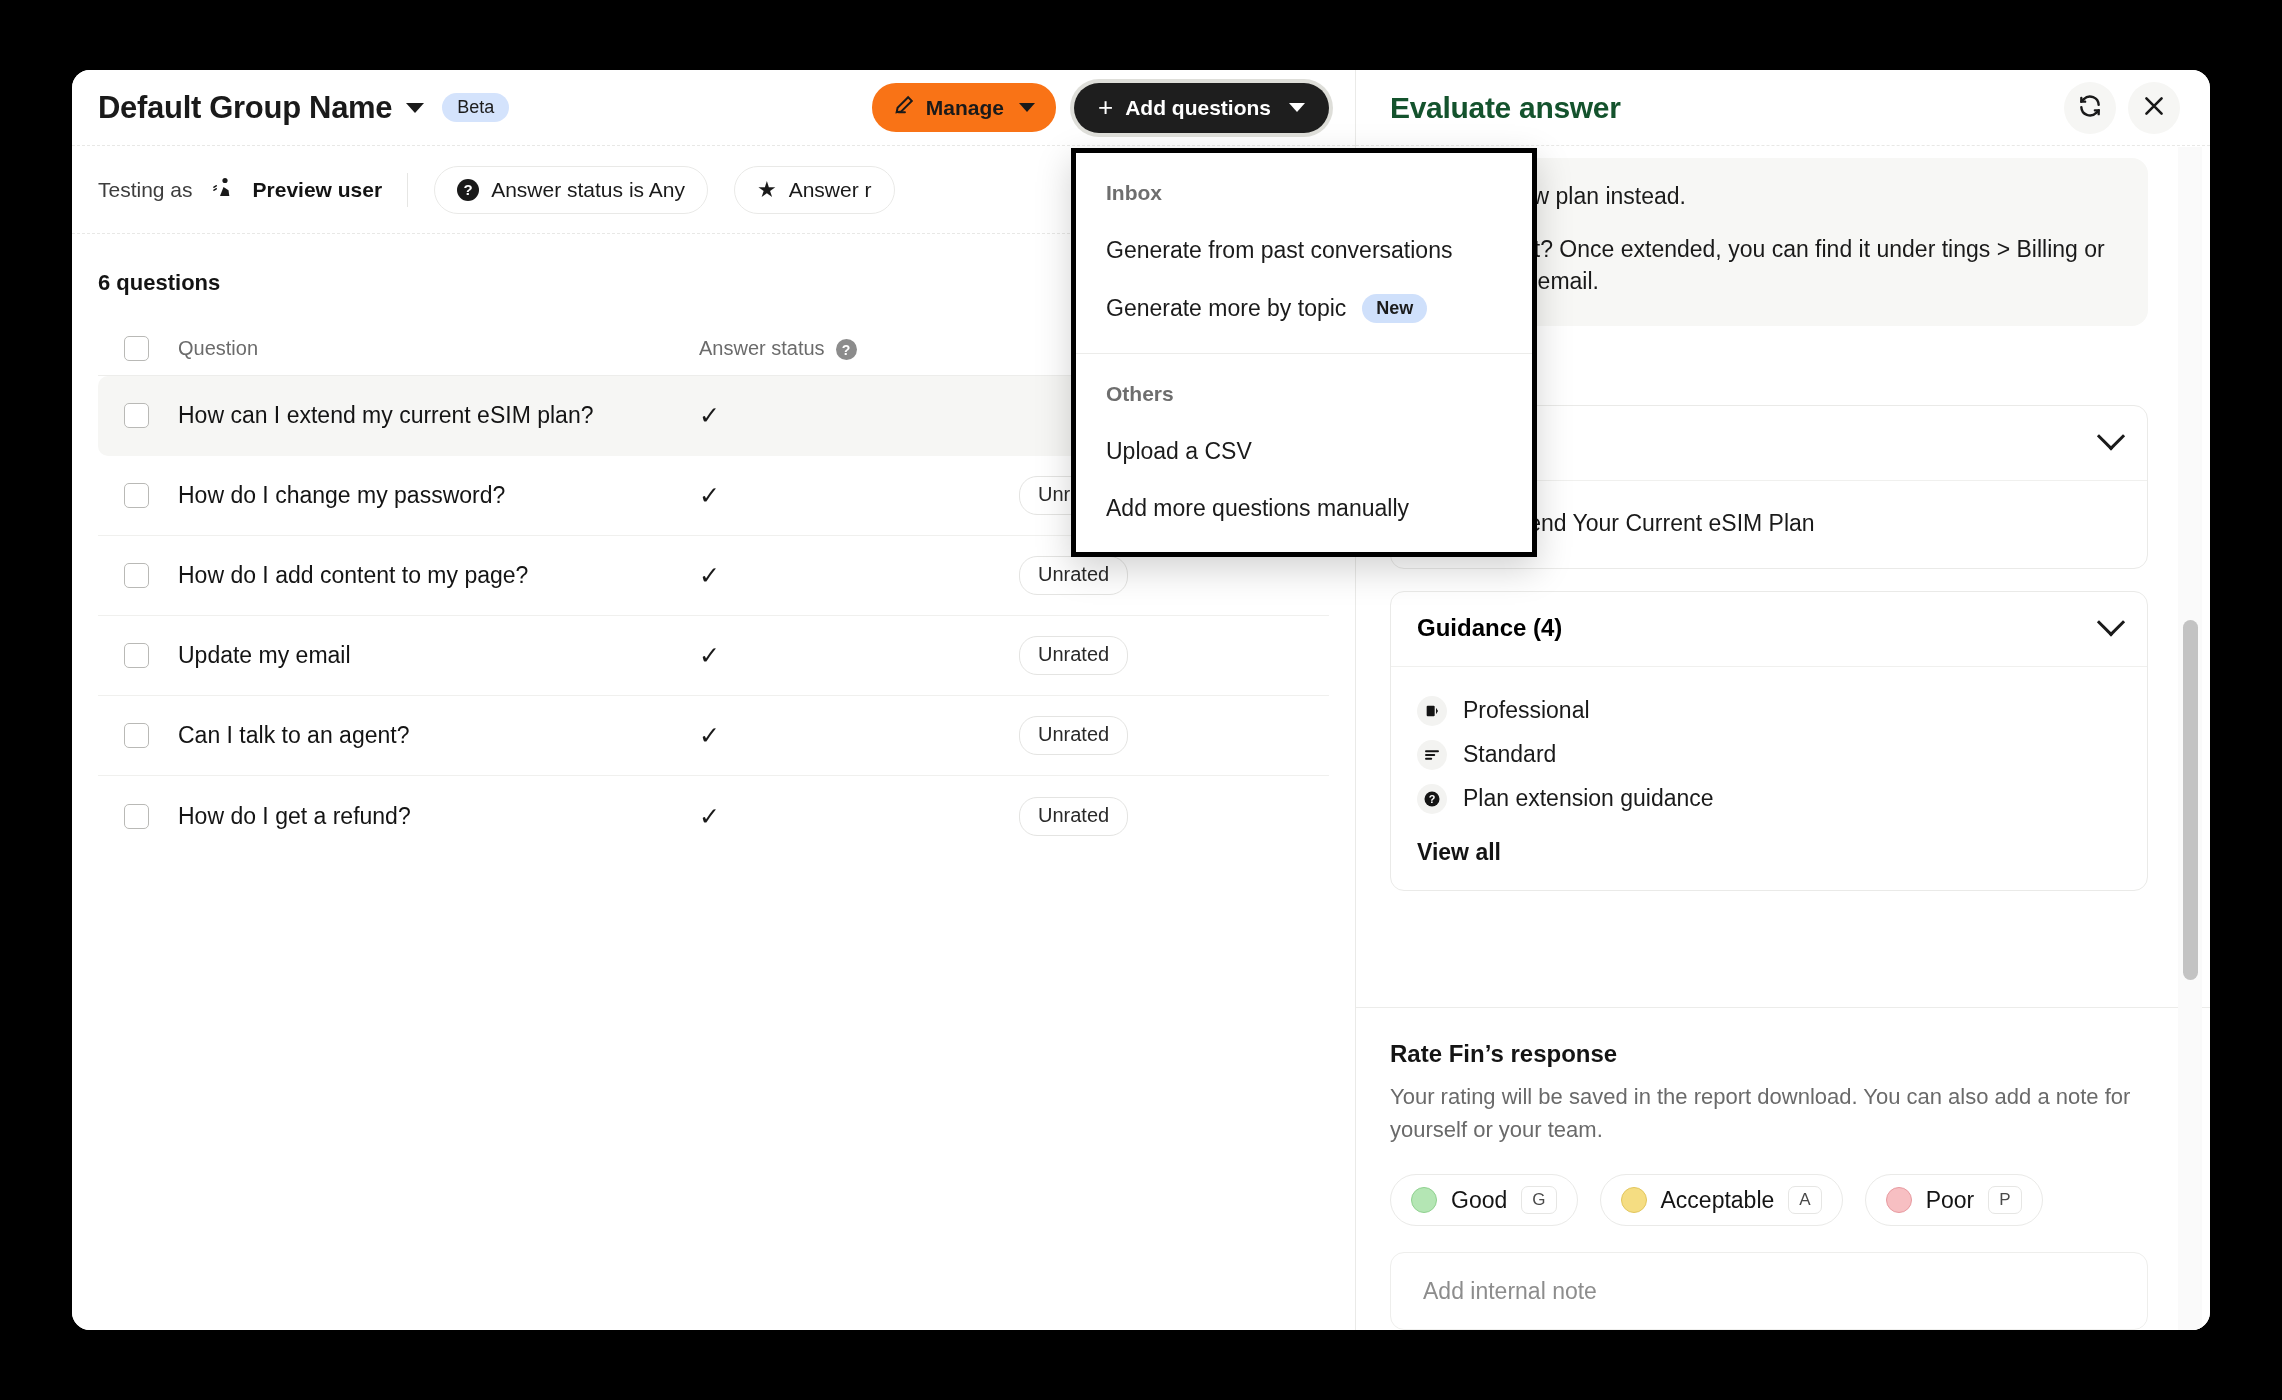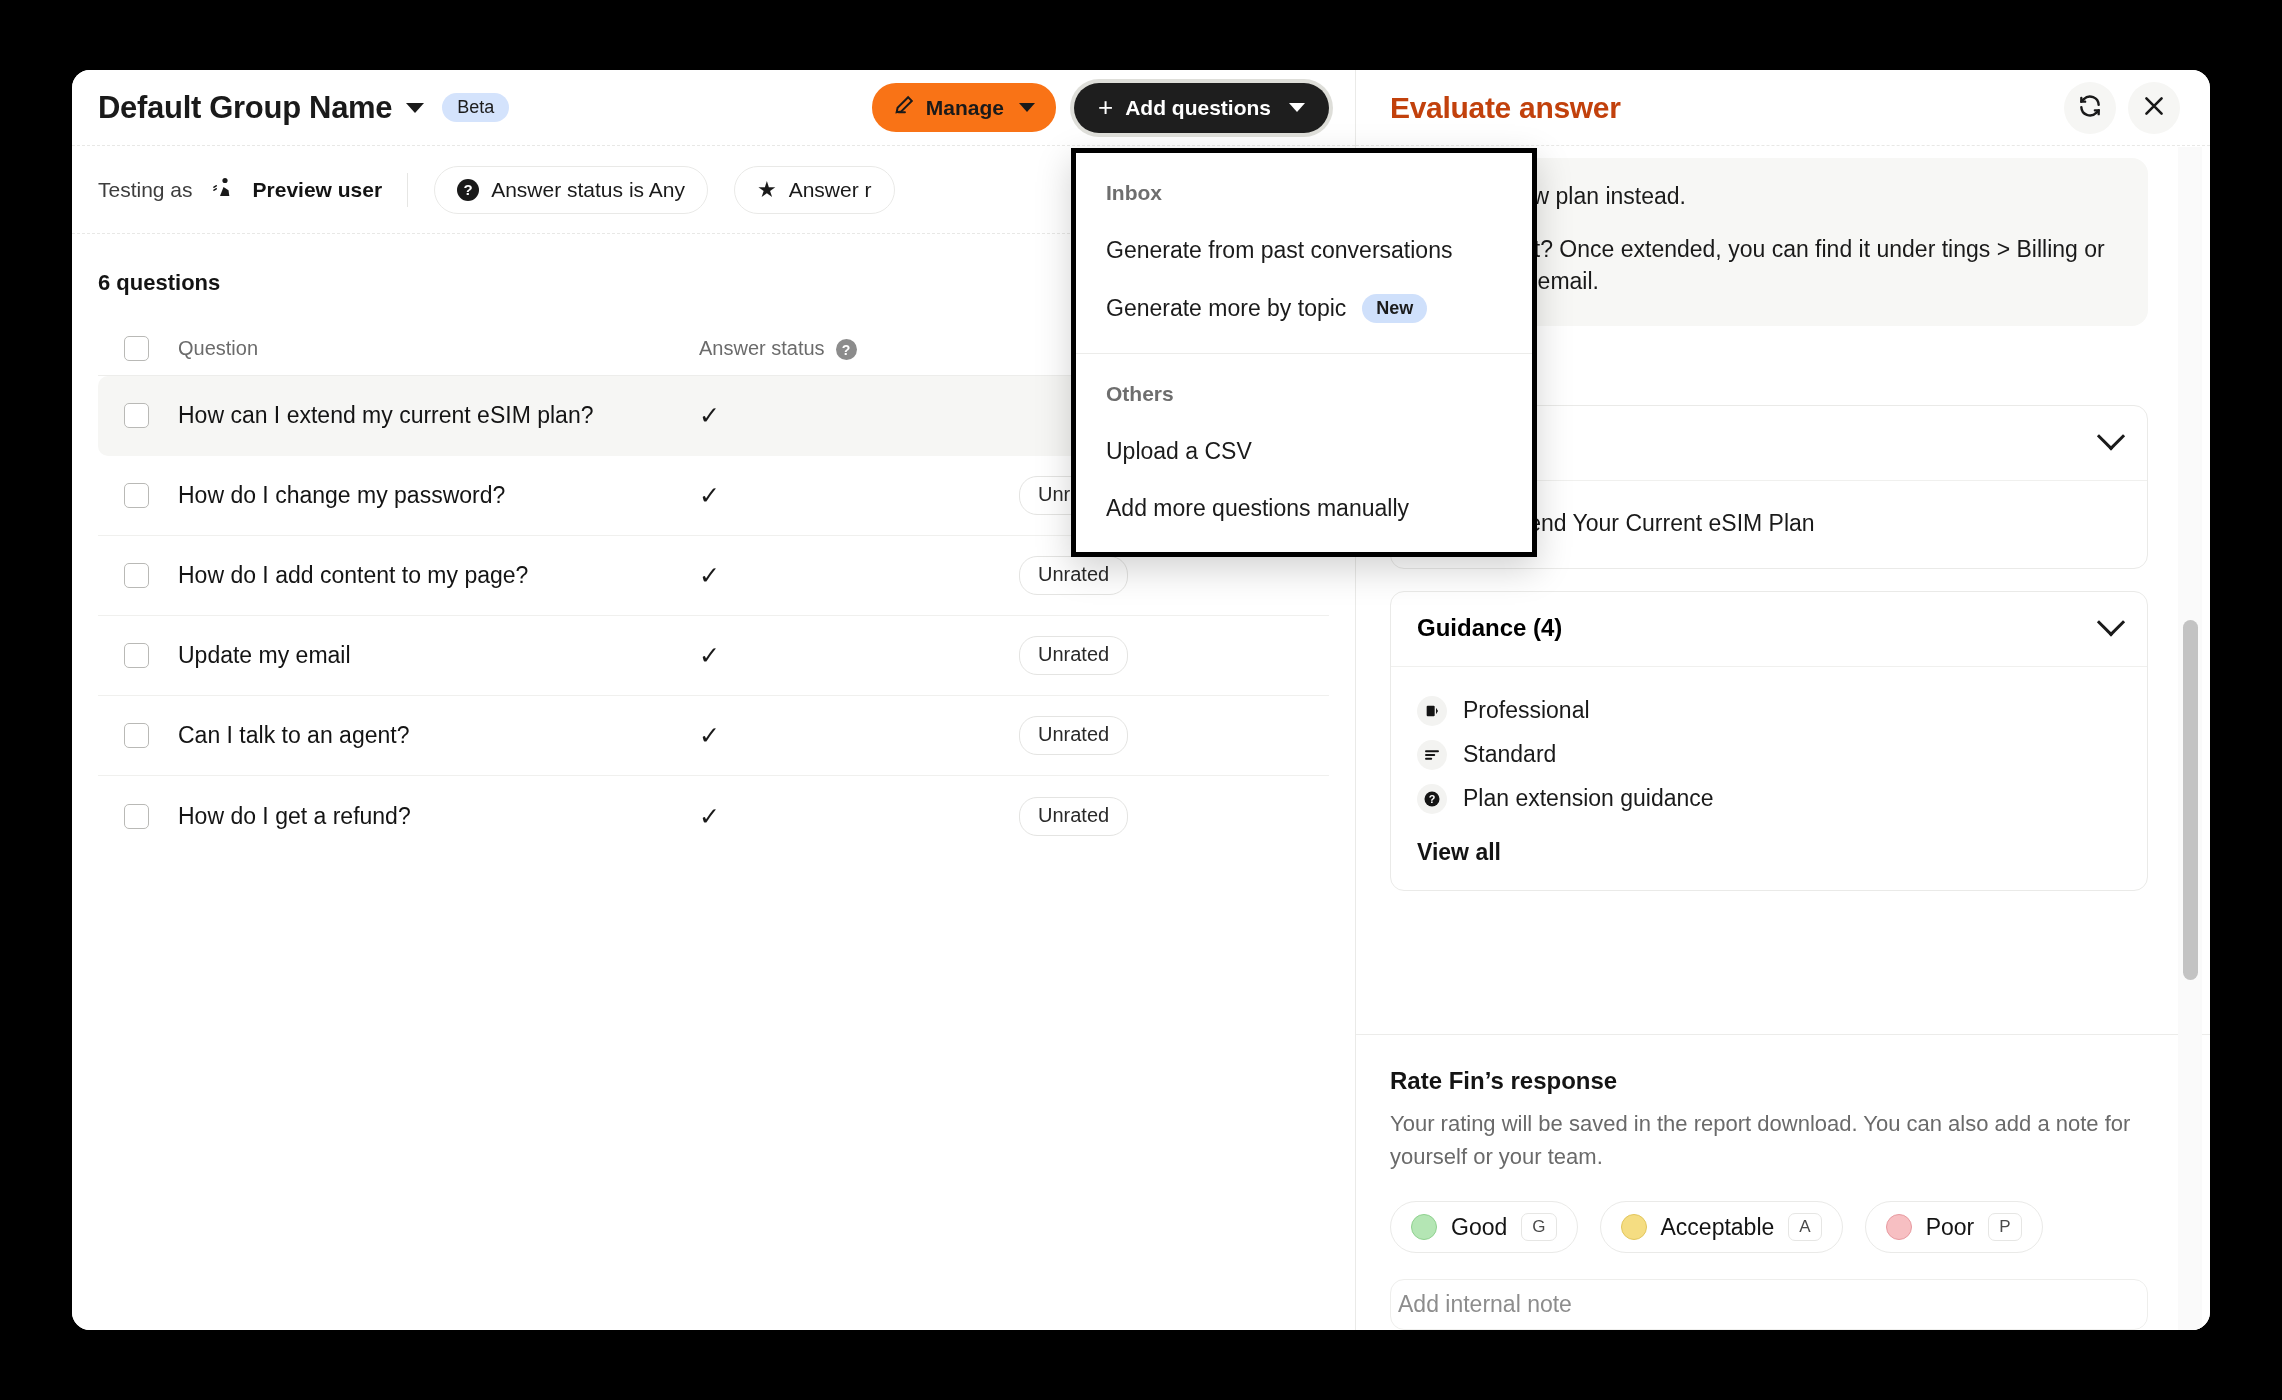--- a/index.html
+++ b/index.html
@@ -228,21 +228,21 @@
     position: relative;
     display: flex;
     flex-direction: column;
   }
   #right-header {
     height: 76px;
     display: flex; align-items: center;
     padding: 0 30px 0 34px;
     border-bottom: 1px dashed #e8e8e6;
   }
-  .panel-title { font-size: 30px; font-weight: bold; color: #c2410c; letter-spacing: -0.3px; }
+  .panel-title { font-size: 30px; font-weight: bold; color: #14532d; letter-spacing: -0.3px; }
   #rh-spacer { flex: 1; }
   .round-icon-btn {
     width: 52px; height: 52px; border-radius: 50%;
     background: #f6f6f4; border: none;
     display: flex; align-items: center; justify-content: center;
     cursor: pointer; margin-left: 12px;
     color: #1a1a1a;
   }
 
   #right-body {
@@ -326,23 +326,23 @@
   .swatch { width: 26px; height: 26px; border-radius: 50%; flex: 0 0 26px; }
   .kbd {
     border: 1px solid #e6e6e4; border-radius: 7px;
     font-size: 17px; color: #4a4a4a;
     padding: 4px 10px 5px; line-height: 1;
   }
   #note-input {
     margin-top: 26px;
     border: 1px solid #eeeeec;
     border-radius: 14px;
-    height: 51px;
+    height: 78px;
     display: flex; align-items: center;
-    padding: 0 7px;
+    padding: 0 32px;
     font-size: 23px;
     color: #8d8d8d;
     cursor: text;
   }
 
   
   #rp-scroll-track {
     position: absolute;
     right: 8px; top: 77px;
     width: 24px; bottom: 0;

